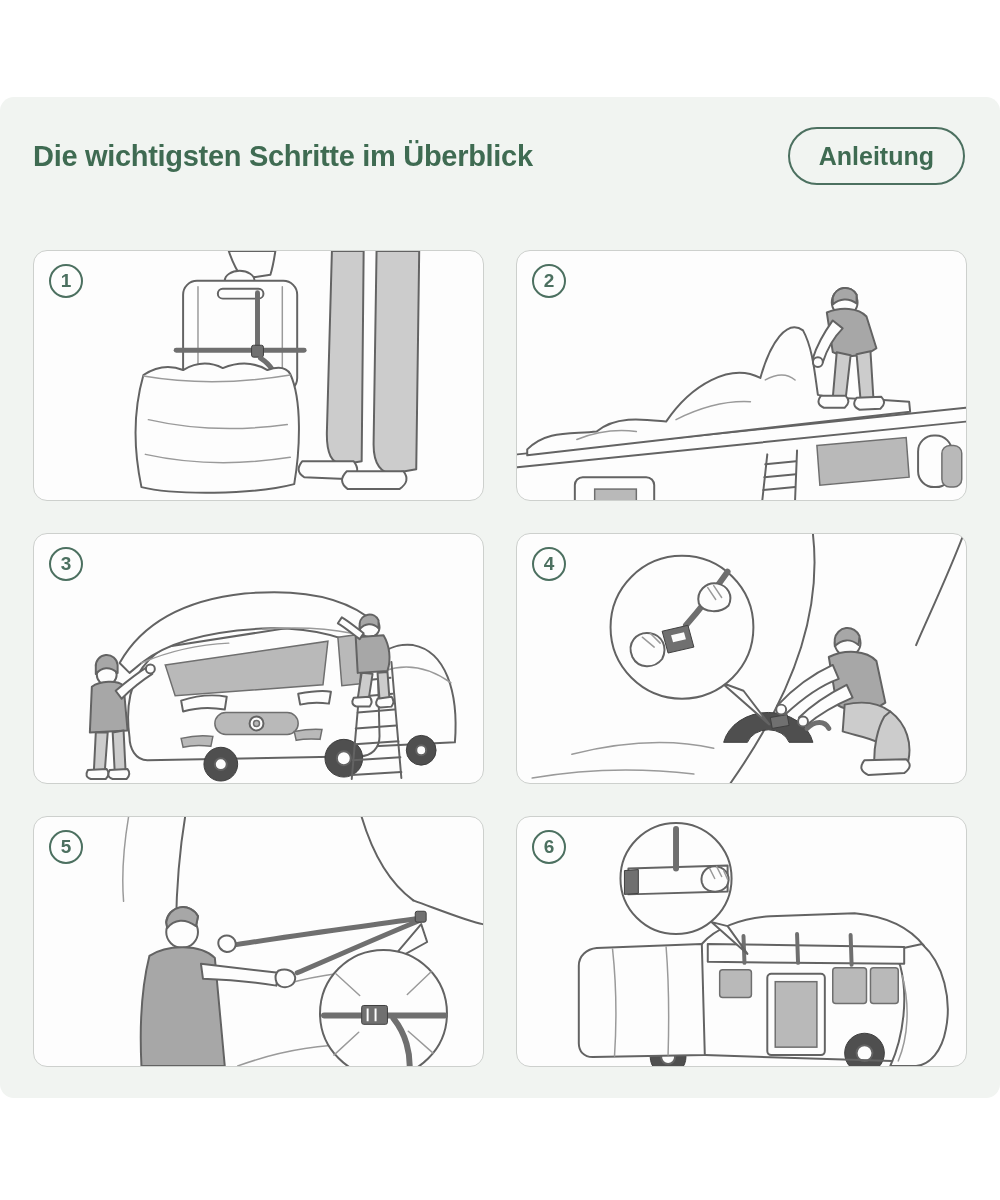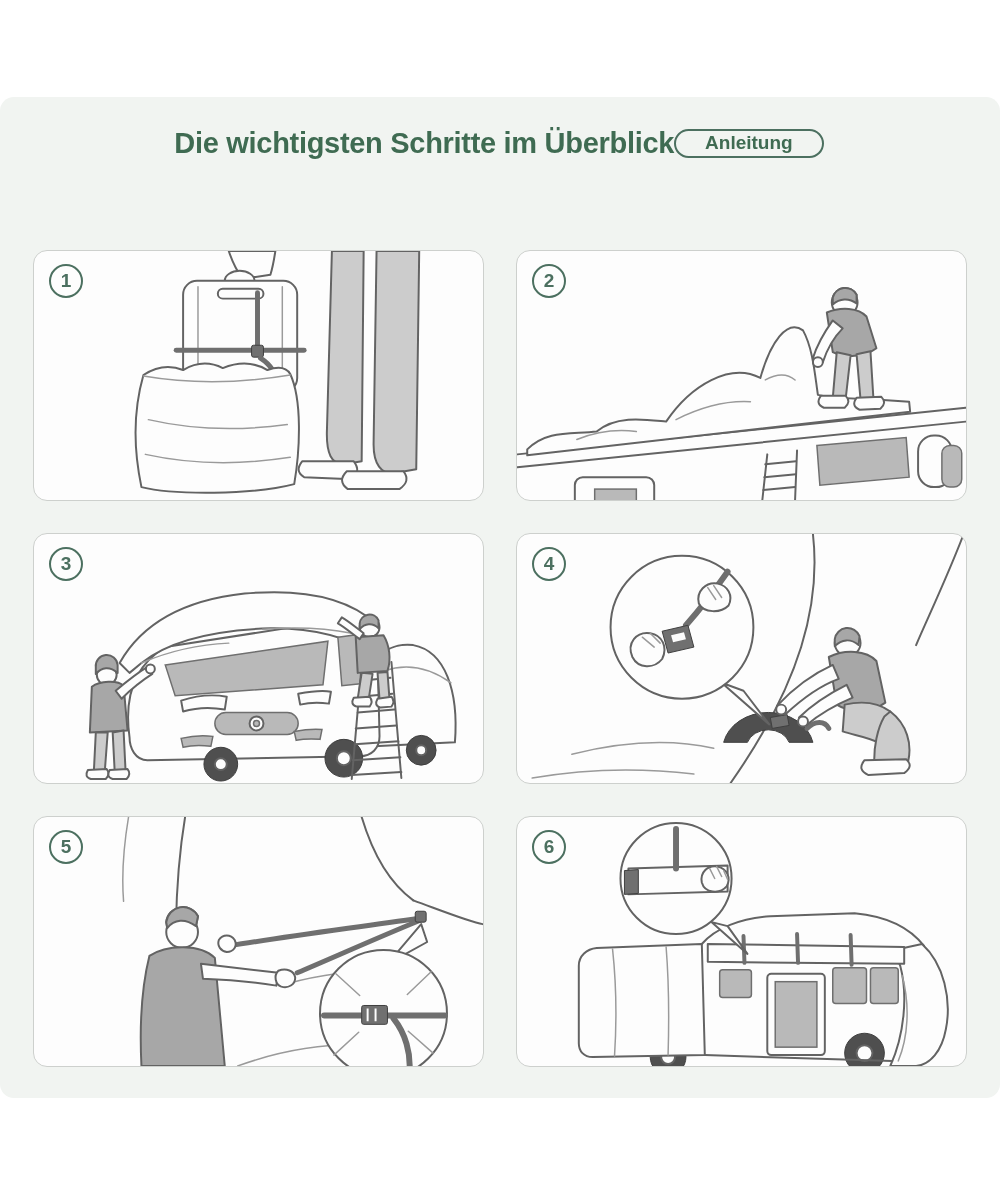--- a/index.html
+++ b/index.html
@@ -9,25 +9,25 @@
     --card:#fdfdfd;
     --card-border:#cdd0cd;
     --ink:#636363;
   }
   *{box-sizing:border-box;margin:0;padding:0}
   html,body{width:1000px;height:1200px;background:#ffffff;
     font-family:"Liberation Sans","DejaVu Sans",sans-serif;}
   .page{position:relative;width:1000px;height:1200px;background:#ffffff;overflow:hidden;}
   .band{position:absolute;left:0;top:97px;width:1000px;height:1001px;
     background:var(--band);border-radius:14px;}
-  .header{display:flex;align-items:center;justify-content:center;
+  .header{display:flex;align-items:center;justify-content:space-between;
     margin:30px 35px 12px 33px;}
   .title{font-size:29px;font-weight:bold;color:var(--accent);letter-spacing:-0.3px;}
   .badge{border:2px solid var(--badge-green);color:var(--accent);
-    border-radius:999px;padding:1px 29px;font-size:19px;font-weight:bold;
+    border-radius:999px;padding:12px 29px;font-size:25px;font-weight:bold;
     background:transparent;cursor:pointer;line-height:1.2;}
   .grid{position:absolute;top:153px;left:33px;width:934px;
     display:grid;grid-template-columns:1fr 1fr;gap:32px;}
   .card{position:relative;height:251px;background:var(--card);
     border:1.5px solid var(--card-border);border-radius:14px;overflow:hidden;}
   .step-num{position:absolute;top:13px;left:15px;width:34px;height:34px;
     border:2.5px solid var(--badge-green);border-radius:50%;color:var(--badge-green);
     font-size:19px;font-weight:bold;display:flex;align-items:center;justify-content:center;
     background:transparent;z-index:2;}
   .illus{position:absolute;inset:0;width:100%;height:100%;}

